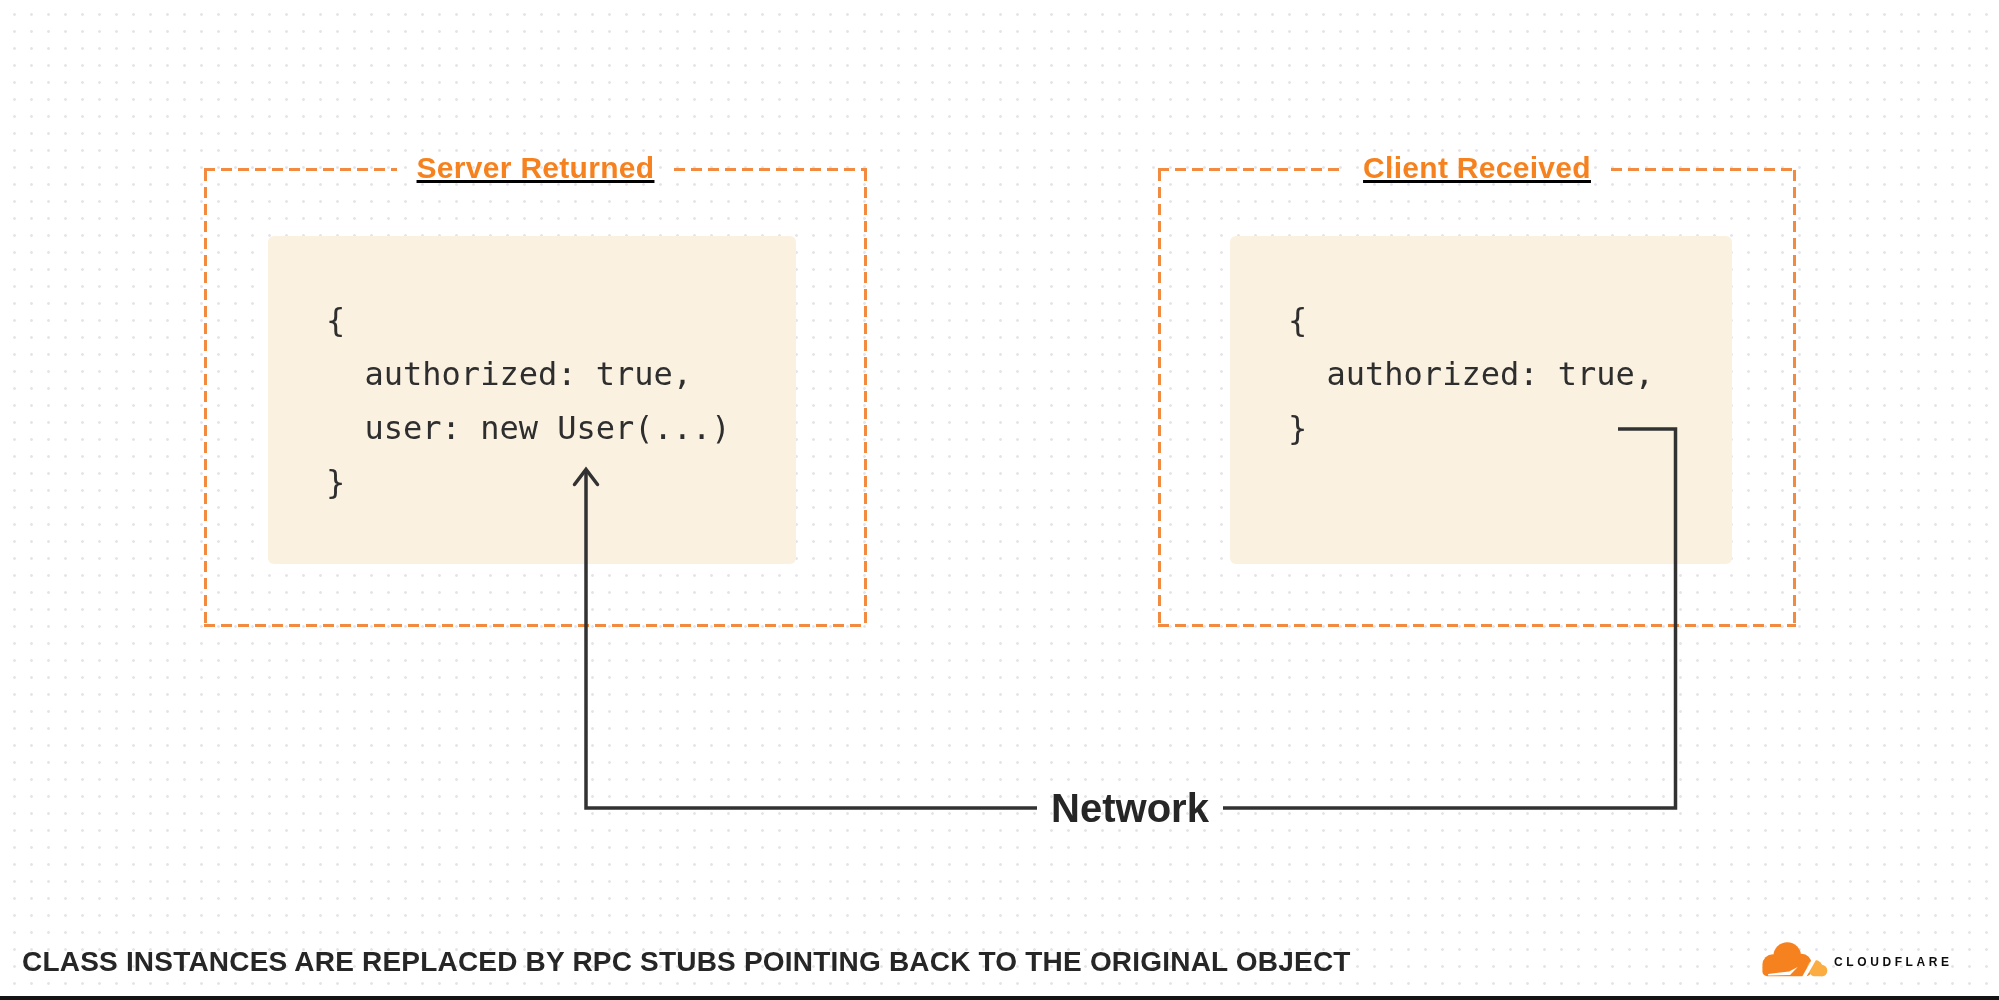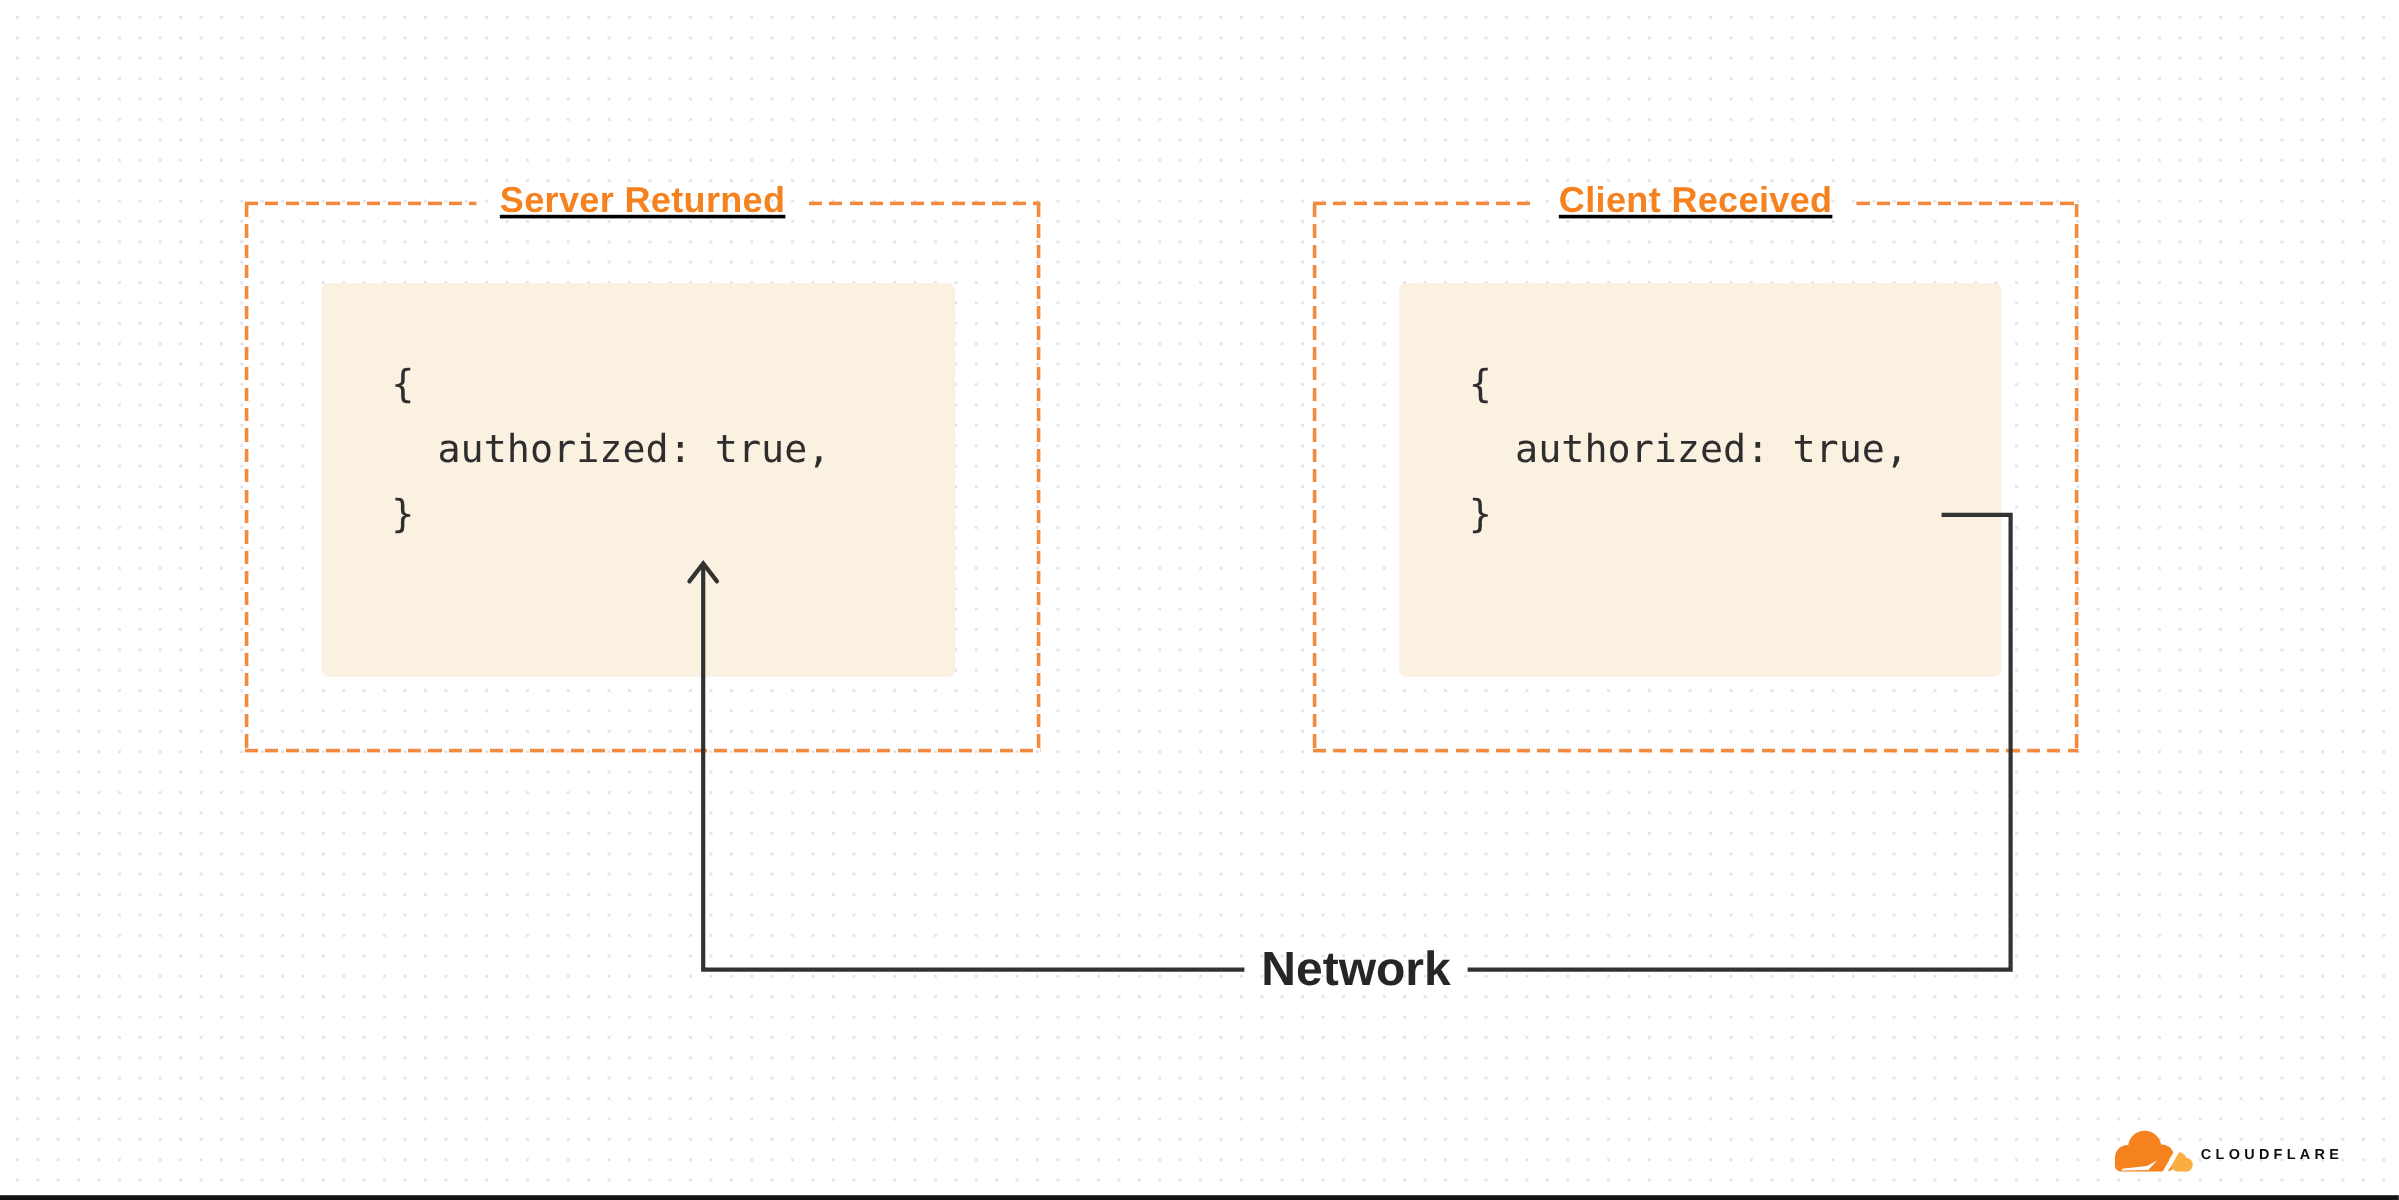--- a/index.html
+++ b/index.html
@@ -14,21 +14,21 @@
     width: 1999px; height: 1000px;
     background-color: #FFFFFF;
     background-image: radial-gradient(circle, #E4E4E9 1.3px, transparent 1.5px);
     background-size: 17px 17px;
     background-position: 6px 6px;
   }
 
   
   .dashed-box { position: absolute; }
   .dashed-box.server { left: 204px; top: 168px; width: 663px; height: 459px; }
-  .dashed-box.client { left: 1094px; top: 168px; width: 638px; height: 459px; }
+  .dashed-box.client { left: 1158px; top: 168px; width: 638px; height: 459px; }
 
   .dash-h {
     height: 3px;
     background: repeating-linear-gradient(90deg, #F28B3F 0 11px, transparent 11px 17px);
   }
   .dash-v {
     position: absolute; width: 3px; top: 2px; bottom: 0;
     background: repeating-linear-gradient(180deg, #F28B3F 0 11px, transparent 11px 17px);
   }
   .dv-left  { left: 0; }
@@ -107,20 +107,21 @@
       <div class="dash-h"></div>
       <div class="box-title">Server Returned</div>
       <div class="dash-h"></div>
     </div>
     <div class="dash-v dv-left"></div>
     <div class="dash-v dv-right"></div>
     <div class="dash-h dh-bottom"></div>
     <div class="code-block">
       <div class="code-line">{</div>
       <div class="code-line">  authorized: true,</div>
+      <div class="code-line">  user: new User(...)</div>
       <div class="code-line">}</div>
     </div>
   </div>
 
   <div class="dashed-box client">
     <div class="box-top">
       <div class="dash-h"></div>
       <div class="box-title">Client Received</div>
       <div class="dash-h"></div>
     </div>
@@ -137,20 +138,21 @@
   <svg class="connector" width="1999" height="1000" viewBox="0 0 1999 1000">
 
     <path d="M1037 808 L586 808 L586 471" fill="none" stroke="#323232" stroke-width="3.5" stroke-linejoin="miter"></path>
     <path d="M574.5 484.5 L586 469.5 L597.5 484.5" fill="none" stroke="#323232" stroke-width="3.5" stroke-linecap="round" stroke-linejoin="miter"></path>
 
     <path d="M1618 429 L1675.5 429 L1675.5 808 L1223 808" fill="none" stroke="#323232" stroke-width="3.5" stroke-linejoin="miter"></path>
   </svg>
 
   <div class="network-label">Network</div>
 
+  <div class="caption">CLASS INSTANCES ARE REPLACED BY RPC STUBS POINTING BACK TO THE ORIGINAL OBJECT</div>
 
   <div class="logo">
     <svg width="72" height="42" viewBox="0 0 74 44">
       <g fill="#F6821F">
         <circle cx="17" cy="28" r="11"></circle>
         <circle cx="32" cy="19" r="14.5"></circle>
         <circle cx="47" cy="27" r="10.5"></circle>
         <rect x="6" y="26" width="51" height="14" rx="5"></rect>
       </g>
       <g fill="#FBAD41">

